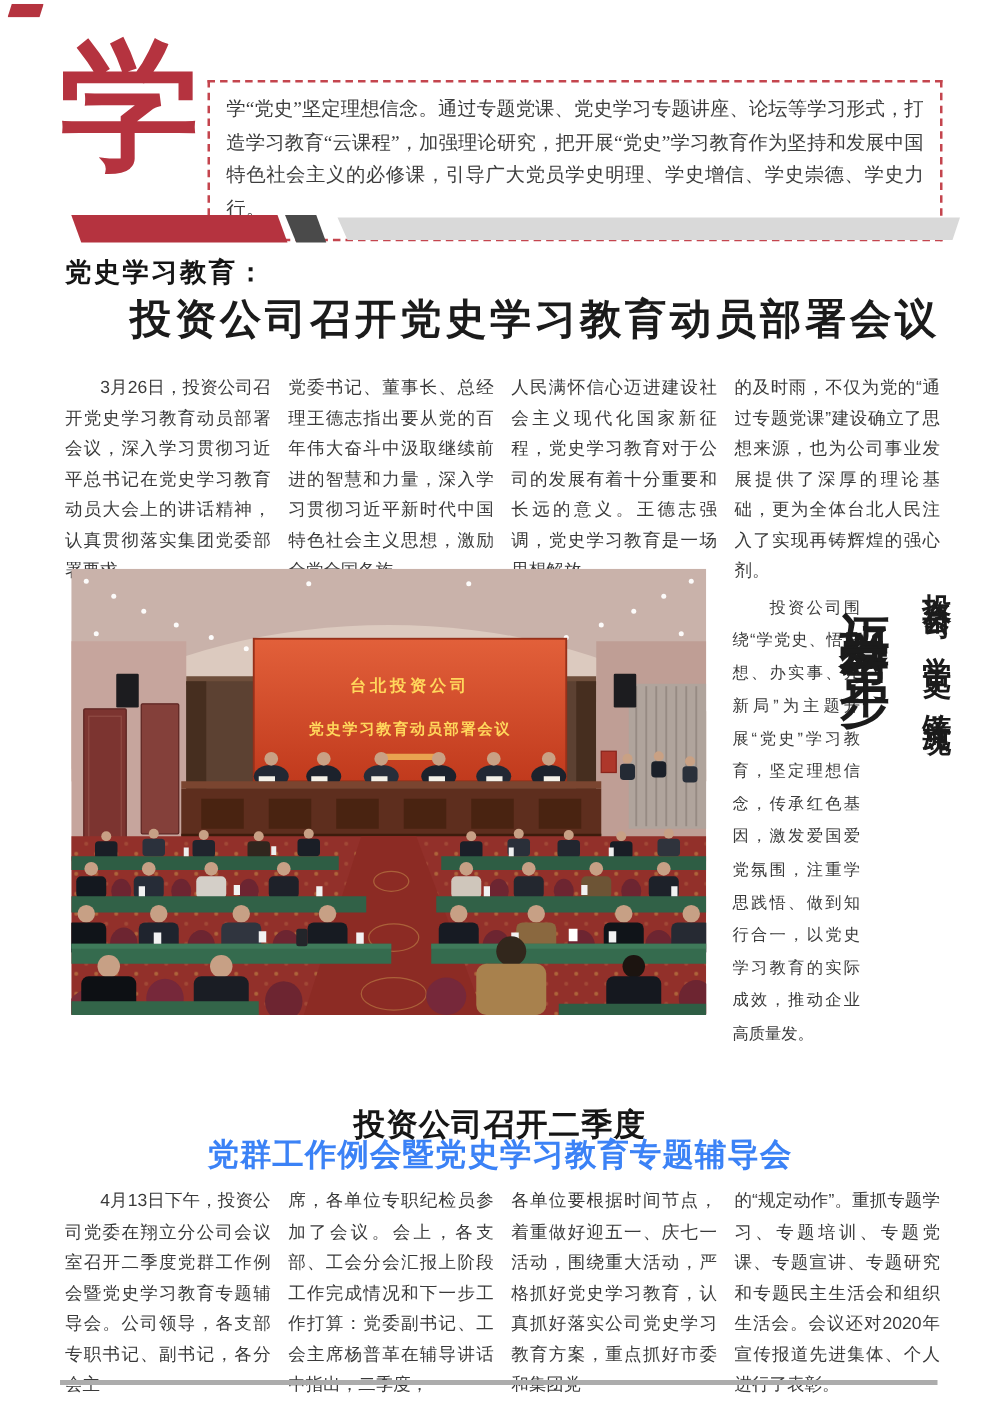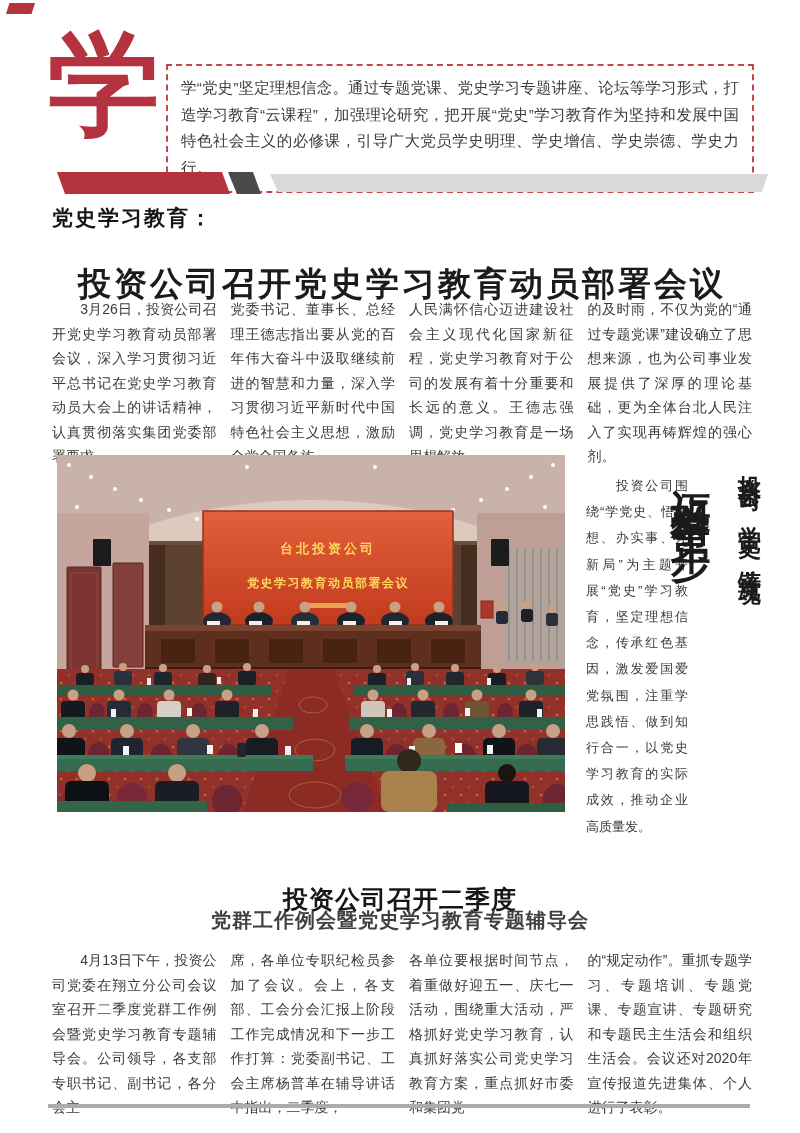--- a/index.html
+++ b/index.html
@@ -4,44 +4,44 @@
 <style>
   html,body{margin:0;padding:0;background:#ffffff;}
   .page{position:relative;width:800px;height:1133px;background:#fff;overflow:hidden;
         font-family:"Liberation Sans",sans-serif;margin:0 auto;}
   .abs{position:absolute;}
   
   .corner-accent{left:6px;top:3px;width:29px;height:11px;background:#b5333f;
     clip-path:polygon(12% 0,100% 0,88% 100%,0 100%);}
   .big-char{left:48px;top:26px;font-size:112px;line-height:1.05;font-weight:bold;color:#b5333f;}
   .intro-box{left:166px;top:64px;width:588px;box-sizing:border-box;border:2px dashed #c4454e;
-    padding:9px 13px;}
+    padding:9px 13px;font-family:Liberation Serif, serif;}
   .intro-box p{margin:0;font-size:15.5px;line-height:1.72;color:#3d3d3d;text-align:justify;}
   .bars{left:44px;top:170px;width:730px;height:26px;}
   
   .kicker{left:52px;top:204px;font-size:21px;font-weight:bold;color:#151515;letter-spacing:2px;}
-  .headline1{left:52px;top:233px;width:700px;text-align:center;font-size:33px;font-weight:bold;
-    color:#1b1b1b;letter-spacing:3px;white-space:nowrap;margin-top:29px;}
+  .headline1{left:52px;top:233px;width:700px;text-align:right;font-size:33px;font-weight:bold;
+    color:#1b1b1b;letter-spacing:3px;white-space:nowrap;}
   .cols{left:52px;top:297px;width:700px;display:flex;gap:14px;}
   .cols p{flex:1;margin:0;font-size:14px;line-height:24.5px;color:#3a3a3a;text-align:justify;}
   .cols2{top:948px;}
   
   .photo{left:57px;top:455px;width:508px;height:357px;display:block;}
   
   .side-par{left:586px;top:460px;width:102px;font-size:13px;line-height:26.2px;
     color:#3a3a3a;text-align:justify;}
   .v-block{top:456px;right:34px;height:360px;writing-mode:vertical-rl;text-orientation:upright;
     color:#1b1b1b;}
   .v-sub{font-size:23px;font-weight:bold;letter-spacing:5px;margin-left:16px;}
   .v-main{font-size:40px;font-weight:bold;letter-spacing:9px;}
   
   .headline2a{left:0;top:872px;width:800px;text-align:center;font-size:25px;font-weight:bold;
     color:#161616;letter-spacing:1px;margin-top:11px;}
-  .headline2b{left:0;top:907px;width:800px;text-align:center;font-size:20px;font-weight:bold;
-    color:#404040;letter-spacing:1px;}
+  .headline2b{left:0;top:907px;width:800px;text-align:center;font-size:25px;font-weight:bold;
+    color:#3b82f6;letter-spacing:1px;}
   .divider{left:48px;top:1104px;width:702px;height:4px;background:#acacac;}
 </style>
 </head>
 <body>
 
 <div class="page">
 
   <div class="abs corner-accent"></div>
 
   <div class="abs big-char">学</div>

